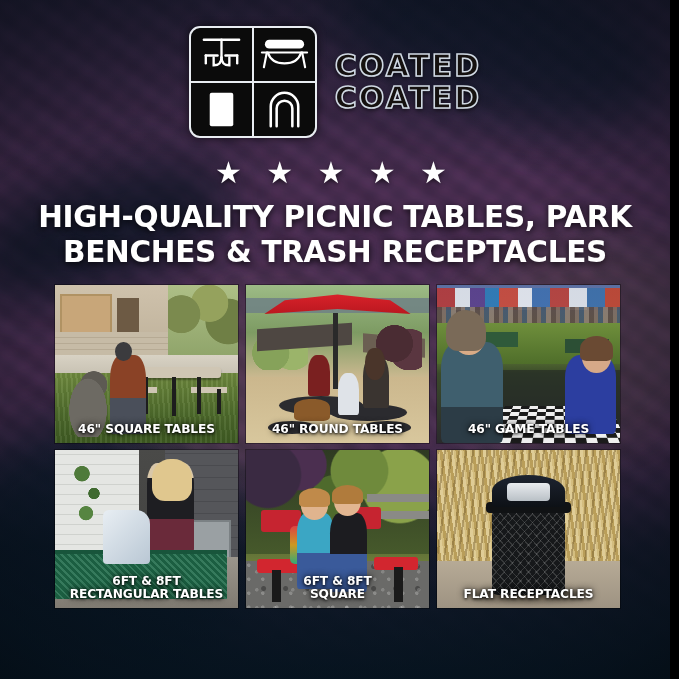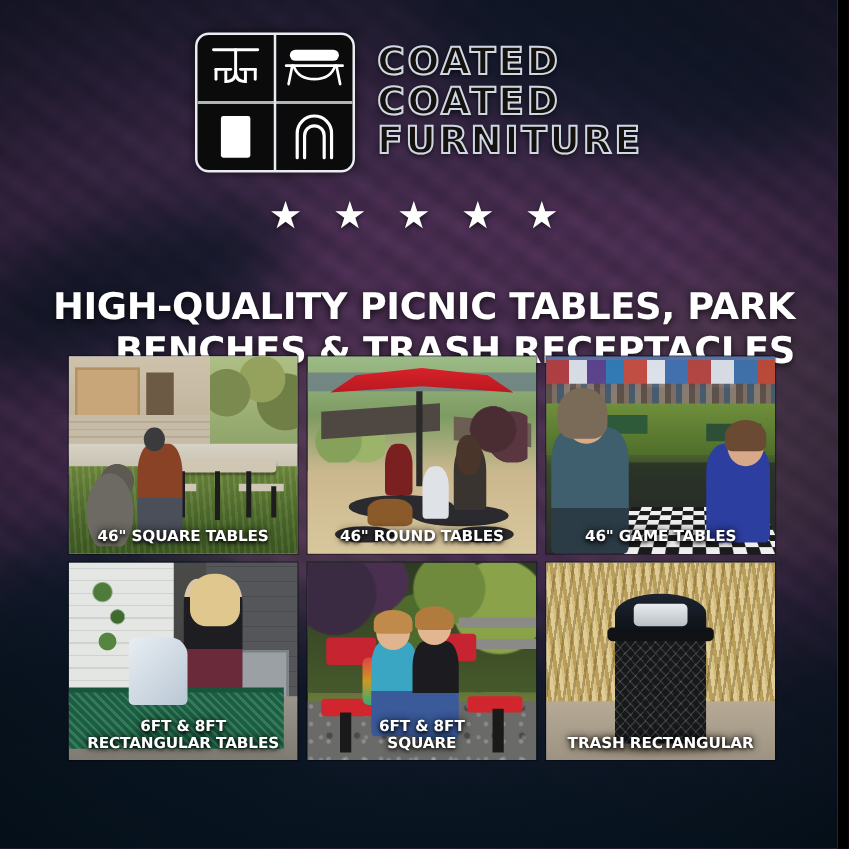--- a/index.html
+++ b/index.html
@@ -90,26 +90,25 @@
   
   .stars{
     position:absolute;left:0;right:0;top:158px;
     text-align:center;color:#ffffff;font-size:30px;letter-spacing:8px;
     line-height:1;text-shadow:0 2px 4px rgba(0,0,0,.6);
   }
 
   
   .headline{
     position:absolute;left:34px;right:34px;top:200px;
-    text-align:right;color:#ffffff;
+    text-align:center;color:#ffffff;
     font-family:"DejaVu Sans",sans-serif;
     font-weight:700;font-size:29.5px;line-height:1.18;
     letter-spacing:-.3px;
     text-shadow:0 2px 6px rgba(0,0,0,.75);
-    margin-top:28px;
   }
   .headline span{display:block;}
 
   
   .grid{
     position:absolute;left:55px;top:285px;width:570px;
     display:grid;grid-template-columns:repeat(3,183px);
     grid-auto-rows:158px;gap:7px 8px;
   }
   .tile{
@@ -329,21 +328,20 @@
           <svg viewBox="0 0 60 54" fill="none" stroke="#ffffff" stroke-width="2.6" stroke-linecap="round">
             <path d="M16 44 L16 24 A14 14 0 0 1 44 24 L44 44"></path>
             <path d="M22 44 L22 26 A8 8 0 0 1 38 26 L38 44"></path>
           </svg>
         </div>
       </div>
 
       <div class="logo-word">
         <div class="logo-line">COATED</div>
         <div class="logo-line">COATED</div>
-        <div class="logo-line">FURNITURE</div>
       </div>
     </div>
 
     <div class="stars">★ ★ ★ ★ ★</div>
 
     <div class="headline">
       <span>HIGH-QUALITY PICNIC TABLES, PARK</span>
       <span>BENCHES &amp; TRASH RECEPTACLES</span>
     </div>
 
@@ -478,19 +476,19 @@
           <div class="p6-grass"></div>
           <div class="p6-grass2"></div>
           <div class="p6-walk"></div>
           <div class="p6-shadow"></div>
           <div class="p6-body"></div>
           <div class="p6-rim"></div>
           <div class="p6-dome"></div>
           <div class="p6-slot"></div>
         </div>
         <div class="cap">
-          <span>TRASH RECTANGULAR</span>
+          <span>FLAT RECEPTACLES</span>
         </div>
       </div>
 
     </div>
   </div>
 </div>
 
 </body></html>

